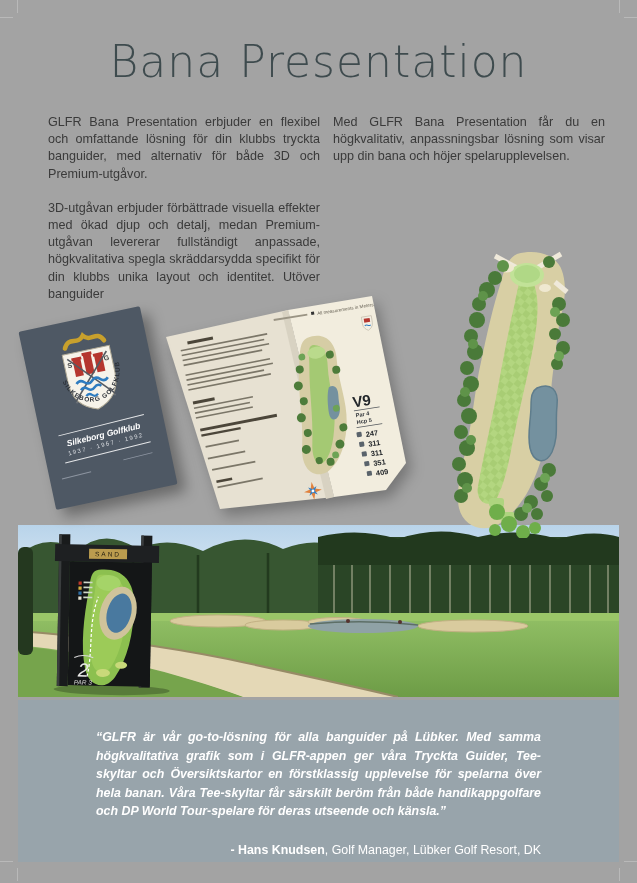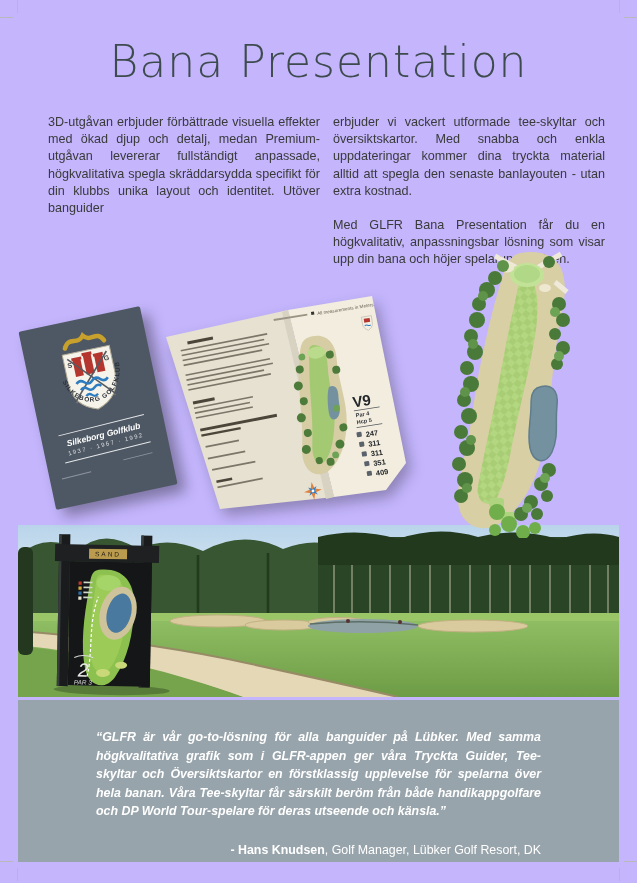--- a/index.html
+++ b/index.html
@@ -1,16 +1,16 @@
 <!DOCTYPE html>
 <html><head>
 <meta charset="utf-8">
 <style>
   html,body{margin:0;padding:0;background:#ffffff;}
-  .page{position:relative;width:637px;height:883px;background:#c4b5fd;overflow:hidden;
+  .page{position:relative;width:637px;height:883px;background:#a3a3a3;overflow:hidden;
         font-family:"Liberation Sans",sans-serif;}
   
   .crop{position:absolute;background:#b9b9b9;}
   
   .title{position:absolute;left:0;top:36px;width:637px;text-align:center;
          font-family:"DejaVu Sans",sans-serif;font-weight:300;font-size:44px;
          color:#3e4b4e;letter-spacing:1px;}
   
   .columns{position:absolute;left:48px;top:114px;width:557px;display:flex;gap:13px;}
   .col{width:272px;font-size:12.6px;line-height:17.2px;color:#3a3a3a;text-align:justify;}
@@ -52,24 +52,24 @@
   <div class="crop" style="left:624px;top:17px;width:13px;height:1px"></div>
   <div class="crop" style="left:17px;top:868px;width:1px;height:13px"></div>
   <div class="crop" style="left:0;top:861px;width:13px;height:1px"></div>
   <div class="crop" style="left:619px;top:868px;width:1px;height:13px"></div>
   <div class="crop" style="left:624px;top:861px;width:13px;height:1px"></div>
 
   <div class="title">Bana Presentation</div>
 
   <div class="columns">
     <div class="col">
+      <p>GLFR Bana Presentation erbjuder en flexibel och omfattande lösning för din klubbs tryckta banguider, med alternativ för både 3D och Premium-utgåvor.</p>
       <p>3D-utgåvan erbjuder förbättrade visuella effekter med ökad djup och detalj, medan Premium-utgåvan levererar fullständigt anpassade, högkvalitativa spegla skräddarsydda specifikt för din klubbs unika layout och identitet. Utöver banguider</p>
     </div>
     <div class="col">
-      <p>erbjuder vi vackert utformade tee-skyltar och översiktskartor. Med snabba och enkla uppdateringar kommer dina tryckta material alltid att spegla den senaste banlayouten - utan extra kostnad.</p>
       <p>Med GLFR Bana Presentation får du en högkvalitativ, anpassningsbar lösning som visar upp din bana och höjer spelarupplevelsen.</p>
     </div>
   </div>
 
   <div class="open-booklet">
     <svg width="262" height="218" viewBox="0 0 262 218">
 
       <polygon points="18,44 140,17 186,204 72,216" fill="#e7e1d2"></polygon>
       <polygon points="140,17 224,3 258,170 238,197 186,204" fill="#f2edde"></polygon>
       <polygon points="140,17 186,204 178,206 134,19" fill="#d8d2c2"></polygon>

